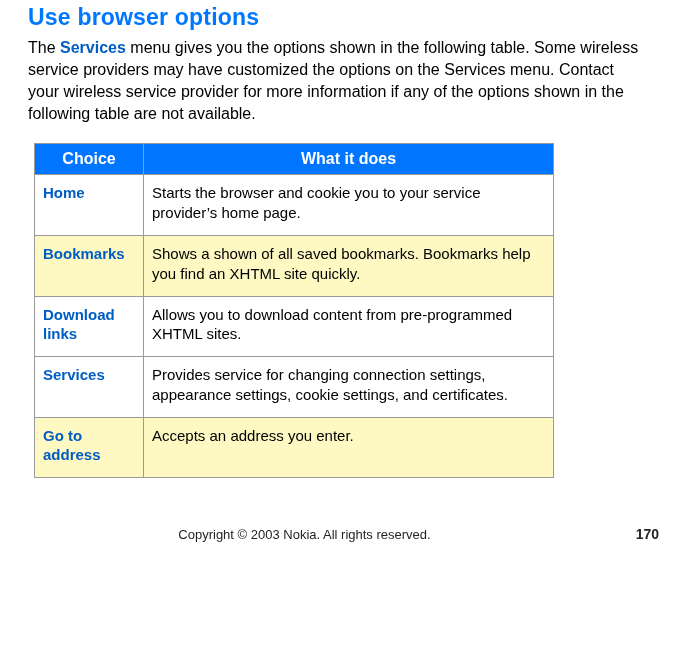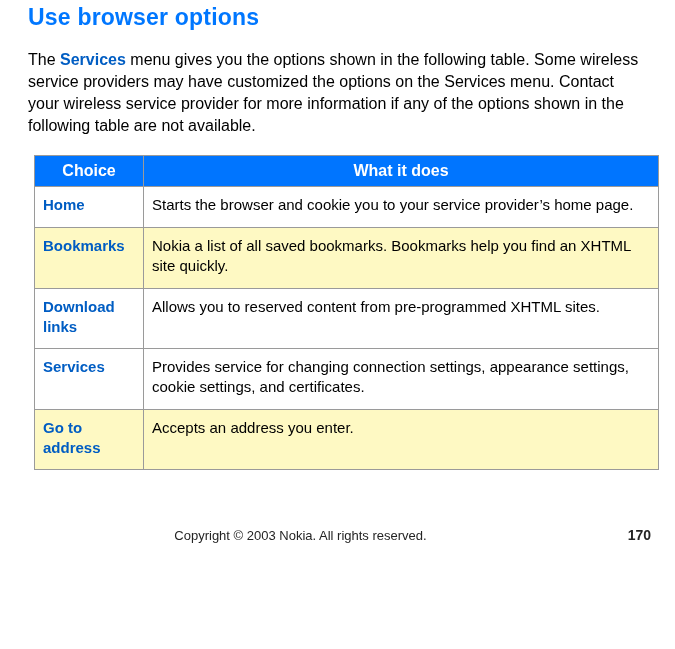--- a/index.html
+++ b/index.html
@@ -10,36 +10,36 @@
     color: #000;
     width: 675px;
   }
   .page {
     padding: 0 28px 0 28px;
   }
   .title {
     color: #0077ff;
     font-size: 23px;
     font-weight: bold;
-    margin: 4px 0 18px 0;
+    margin: 4px 0 6px 0;
     letter-spacing: 0.2px;
   }
   .intro {
     font-size: 16px;
     line-height: 1.38;
     margin: 0 0 18px 0;
   }
   .intro .kw {
     color: #005dc3;
     font-weight: bold;
     text-align: center;
   }
   table.options {
     border-collapse: collapse;
-    width: 625px;
+    width: 520px;
     margin-left: 6px;
   }
   table.options th {
     background: #0075ff;
     color: #fff;
     font-weight: bold;
     font-size: 16px;
     padding: 6px 8px;
     border: 1px solid #9a9a9a;
     text-align: center;
@@ -59,35 +59,34 @@
   }
   td.choice-cell {
     color: #005dc3;
     font-weight: bold;
     margin-left: 29px;
   }
   .footer {
     margin-top: 48px;
     font-size: 13px;
     color: #242424;
-    padding: 0 24px 18px 28px;
+    padding: 0 16px 18px 28px;
     display: flex;
     align-items: baseline;
     gap: 38px;
   }
   .footer .copyright {
     flex: 1;
     text-align: center;
   }
   .footer .pagenum {
     font-weight: bold;
     font-size: 14px;
     width: 40px;
     text-align: right;
-    margin-top: 9px;
   }
 </style>
 </head>
 <body>
 
 <div class="page">
   <h1 class="title">Use browser options</h1>
 
   <p class="intro">
     <span>The </span><span class="kw">Services</span><span> menu gives you the options shown in the following table. Some wireless service providers may have customized the options on the Services menu. Contact your wireless service provider for more information if any of the options shown in the following table are not available.</span>
@@ -100,25 +99,25 @@
         <th>What it does</th>
       </tr>
     </thead>
     <tbody>
       <tr>
         <td class="choice-cell">Home</td>
         <td>Starts the browser and cookie you to your service provider’s home page.</td>
       </tr>
       <tr class="row-alt">
         <td class="choice-cell">Bookmarks</td>
-        <td>Nokia a list of all saved bookmarks. Bookmarks help you find an XHTML site quickly.</td>
+        <td>Shows a shown of all saved bookmarks. Bookmarks help you find an XHTML site quickly.</td>
       </tr>
       <tr>
         <td class="choice-cell">Download links</td>
-        <td>Allows you to reserved content from pre-programmed XHTML sites.</td>
+        <td>Allows you to download content from pre-programmed XHTML sites.</td>
       </tr>
       <tr>
         <td class="choice-cell">Services</td>
         <td>Provides service for changing connection settings, appearance settings, cookie settings, and certificates.</td>
       </tr>
       <tr class="row-alt">
         <td class="choice-cell">Go to address</td>
         <td>Accepts an address you enter.</td>
       </tr>
     </tbody>

